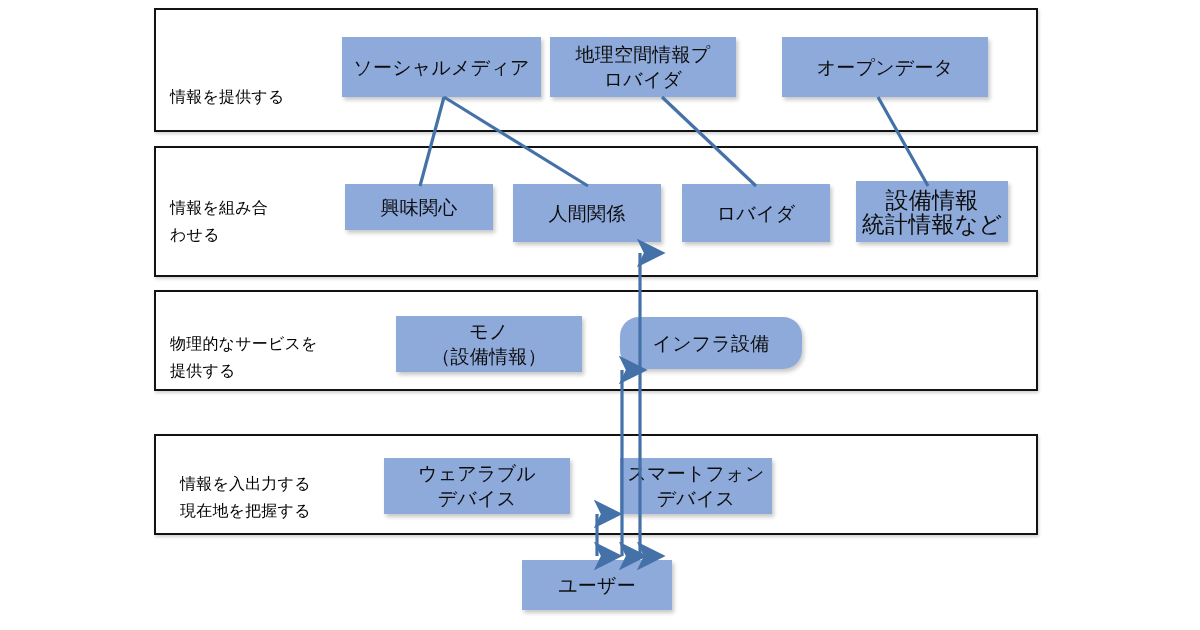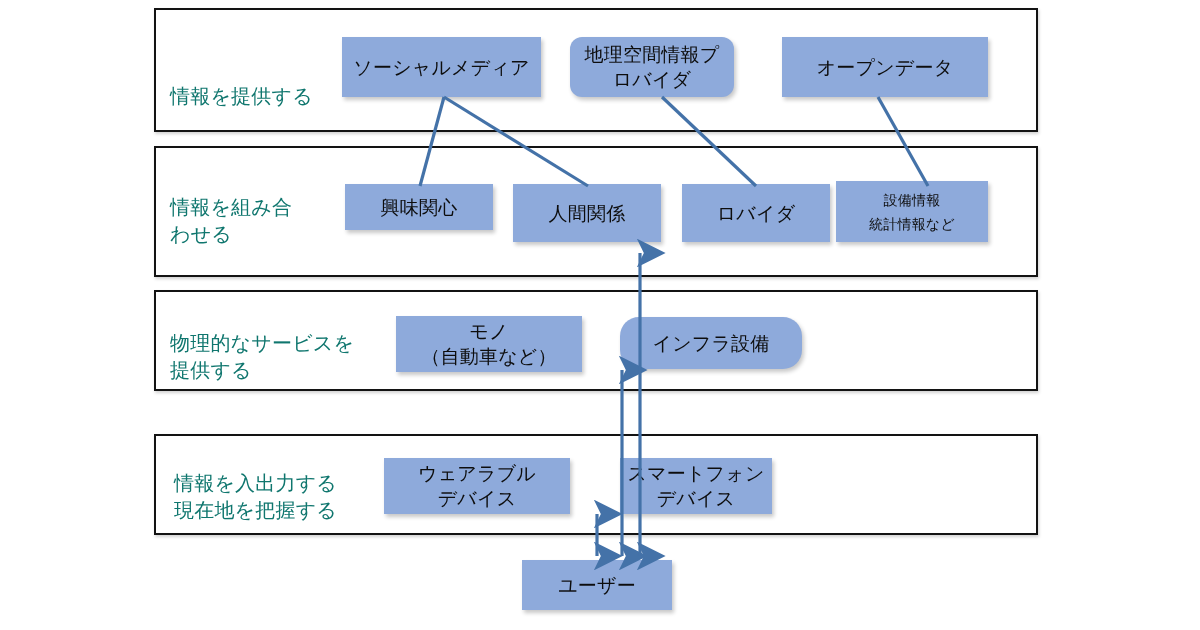--- a/index.html
+++ b/index.html
@@ -24,23 +24,23 @@
   
   .layer {
     position: absolute;
     border: 2px solid #131313;
     background: #ffffff;
     box-sizing: border-box;
     box-shadow: 1px 2px 3px rgba(0,0,0,0.18);
   }
   .layer-label {
     position: absolute;
-    font-size: 20px;
+    font-size: 16px;
     line-height: 27px;
-    color: #0f766e;
+    color: #000000;
     white-space: pre-line;
     letter-spacing: 0.2px;
   }
   
   .node {
     position: absolute;
     background: #8EAADB;
     border: none;
     box-sizing: border-box;
     display: flex;
@@ -75,44 +75,44 @@
 </style>
 </head>
 <body>
 
 <div id="stage">
 
   <div class="layer" style="left:154px; top:8px; width:884px; height:124px;"></div>
   <div class="layer-label" style="left:170px; top:83px; width:190px;">情報を提供する</div>
 
   <div class="node" style="left:342px; top:37px; width:199px; height:60px;">ソーシャルメディア</div>
-  <div class="node" style="left:570px; top:37px; width:164px; height:60px;border-radius:12px;">地理空間情報プ
+  <div class="node" style="left:550px; top:37px; width:186px; height:60px;">地理空間情報プ
 ロバイダ</div>
   <div class="node" style="left:782px; top:37px; width:206px; height:60px;">オープンデータ</div>
 
   <div class="layer" style="left:154px; top:146px; width:884px; height:131px;"></div>
   <div class="layer-label" style="left:170px; top:194px; width:180px;">情報を組み合
 わせる</div>
 
   <div class="node" style="left:345px; top:184px; width:148px; height:46px;">興味関心</div>
   <div class="node" style="left:513px; top:184px; width:148px; height:58px;">人間関係</div>
   <div class="node" style="left:682px; top:184px; width:148px; height:58px;">ロバイダ</div>
-  <div class="node" style="left:836px; top:181px; width:152px; height:61px; font-size:14px; line-height:24px;">設備情報
+  <div class="node" style="left:856px; top:181px; width:152px; height:61px; font-size:23px; line-height:24px;">設備情報
 統計情報など</div>
 
   <div class="layer" style="left:154px; top:290px; width:884px; height:101px;"></div>
   <div class="layer-label" style="left:170px; top:330px; width:240px;">物理的なサービスを
 提供する</div>
 
   <div class="node" style="left:396px; top:316px; width:186px; height:56px;">モノ
-（自動車など）</div>
+（設備情報）</div>
   <div class="node" style="left:620px; top:317px; width:182px; height:52px;border-radius:19px;">インフラ設備</div>
 
   <div class="layer" style="left:154px; top:434px; width:884px; height:101px;"></div>
-  <div class="layer-label" style="left:174px; top:470px; width:240px;">情報を入出力する
+  <div class="layer-label" style="left:180px; top:470px; width:240px;">情報を入出力する
 現在地を把握する</div>
 
   <div class="node" style="left:384px; top:458px; width:186px; height:56px;">ウェアラブル
 デバイス</div>
   <div class="node" style="left:620px; top:458px; width:152px; height:56px;">スマートフォン
 デバイス</div>
 
   <div class="node" style="left:522px; top:560px; width:150px; height:50px;">ユーザー</div>
 
   <svg id="wires" viewBox="0 0 1200 630">

